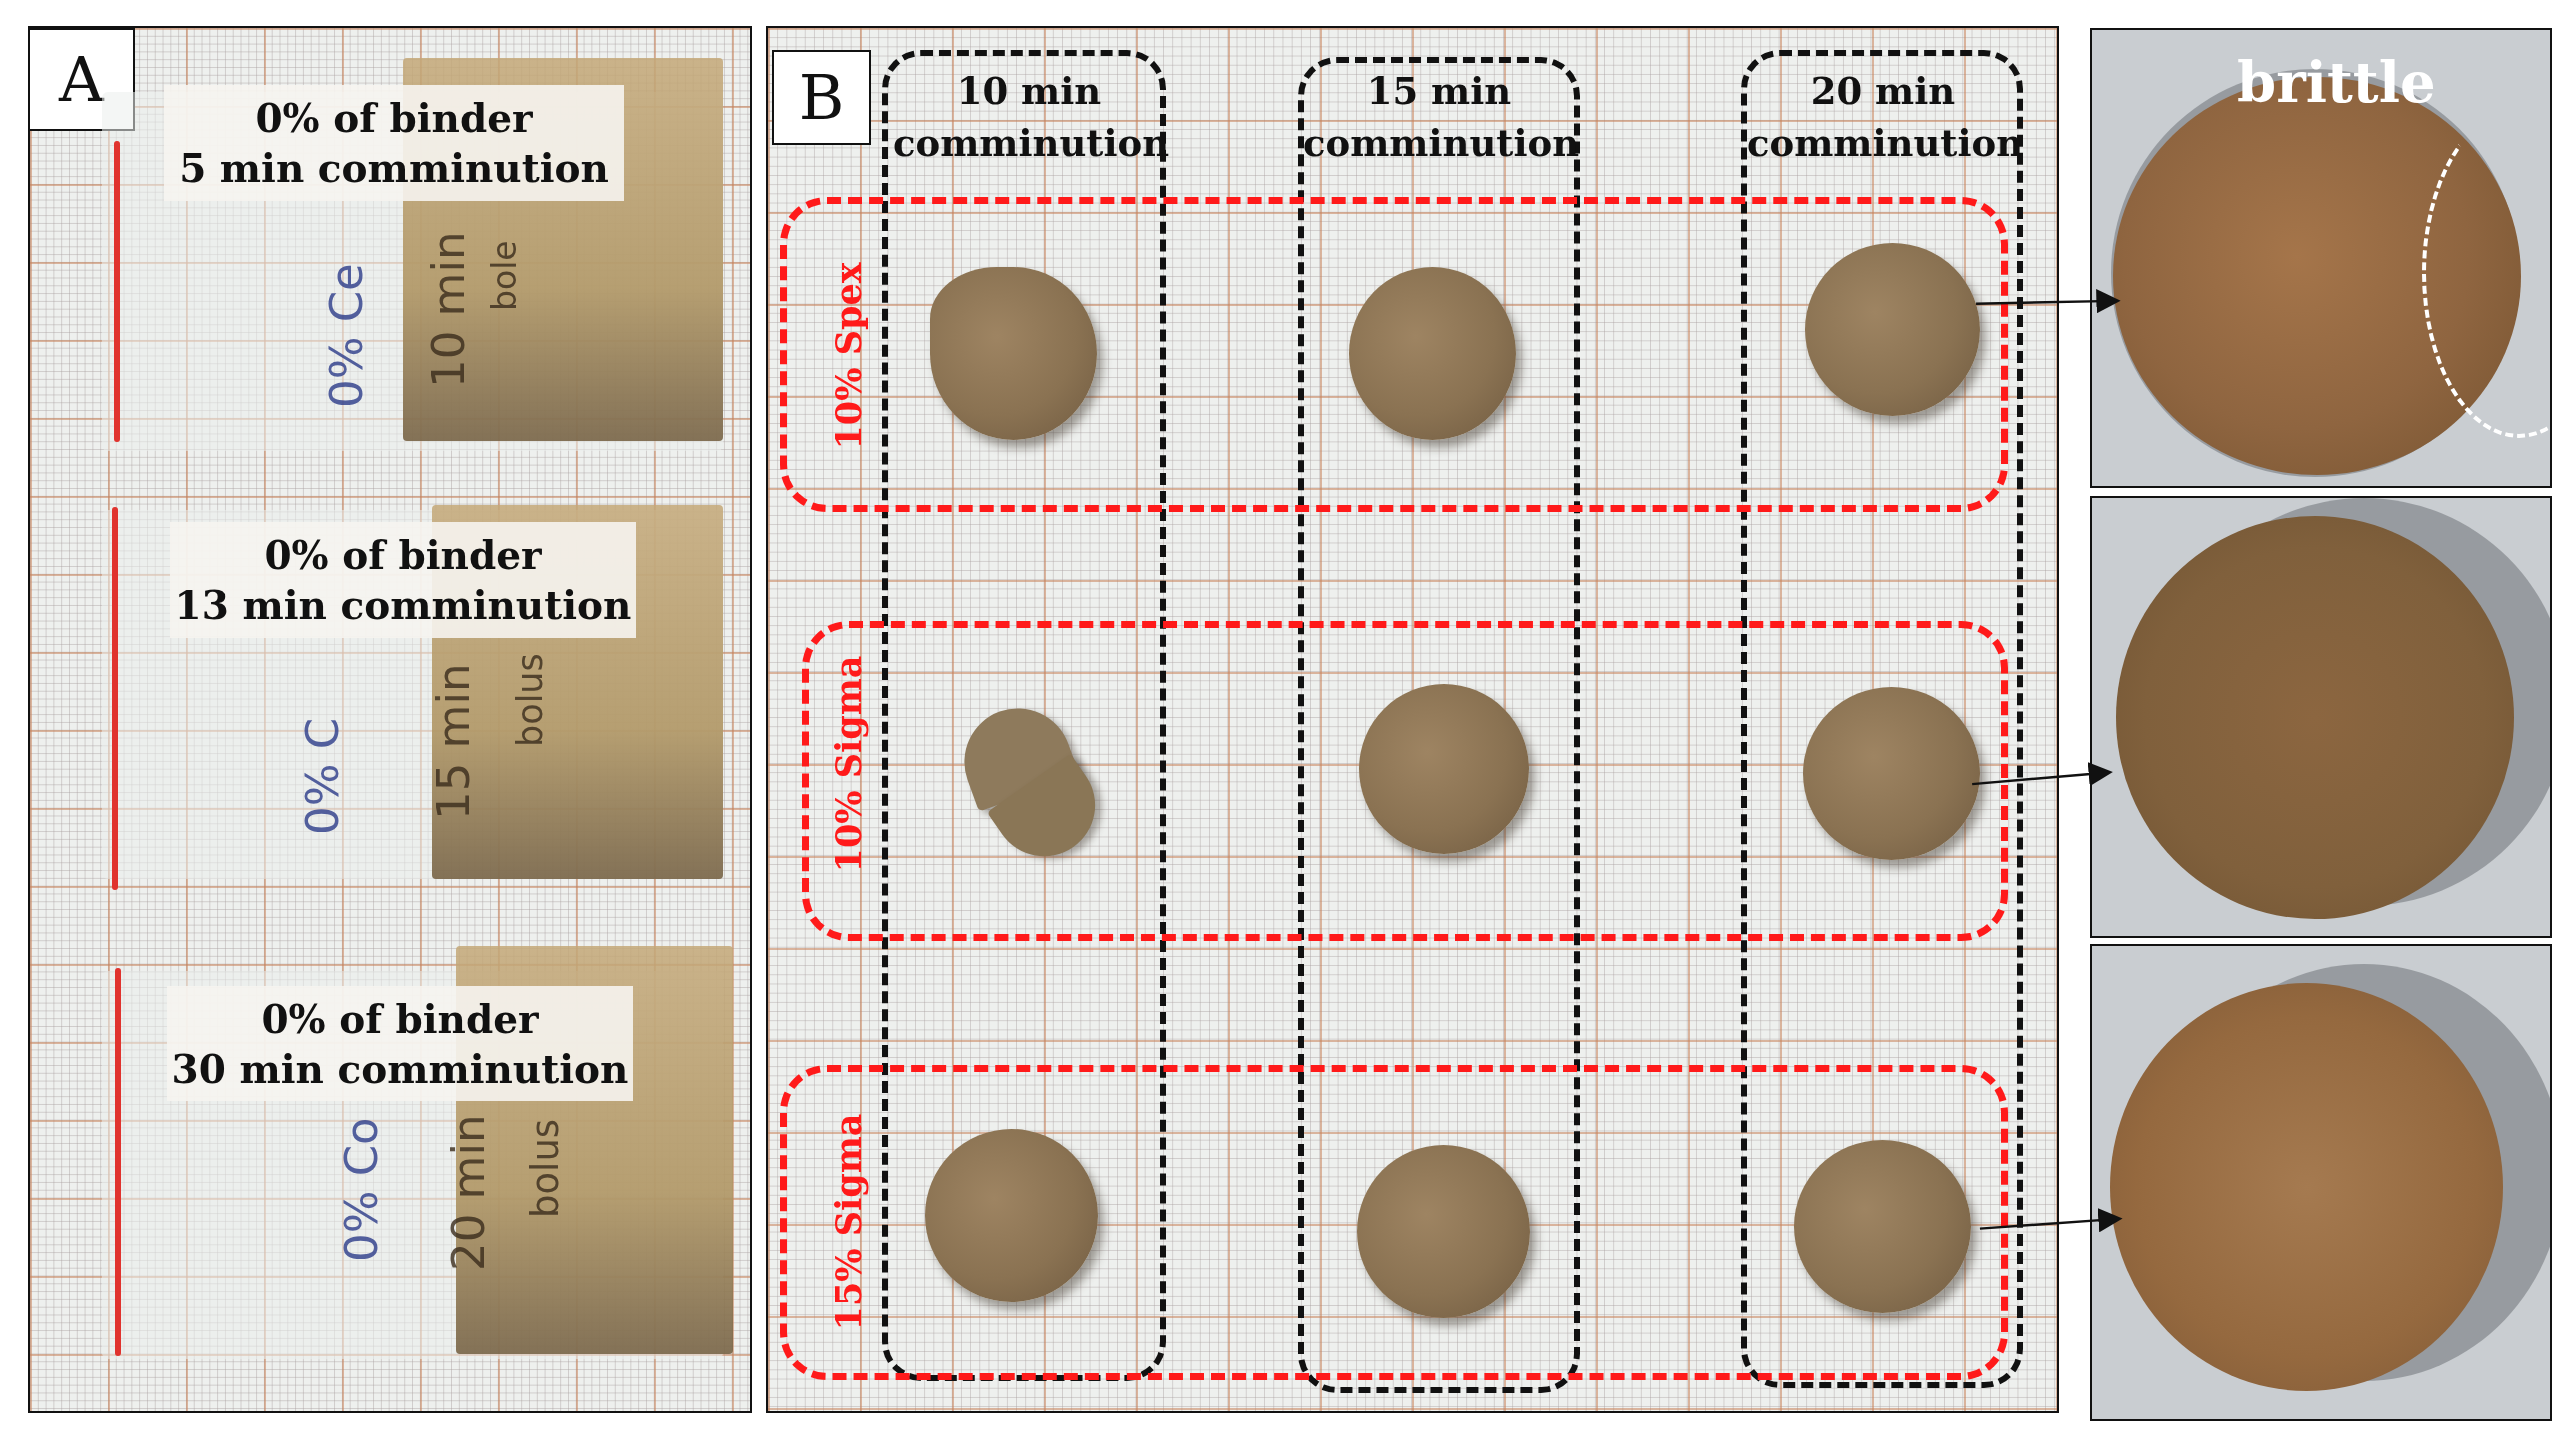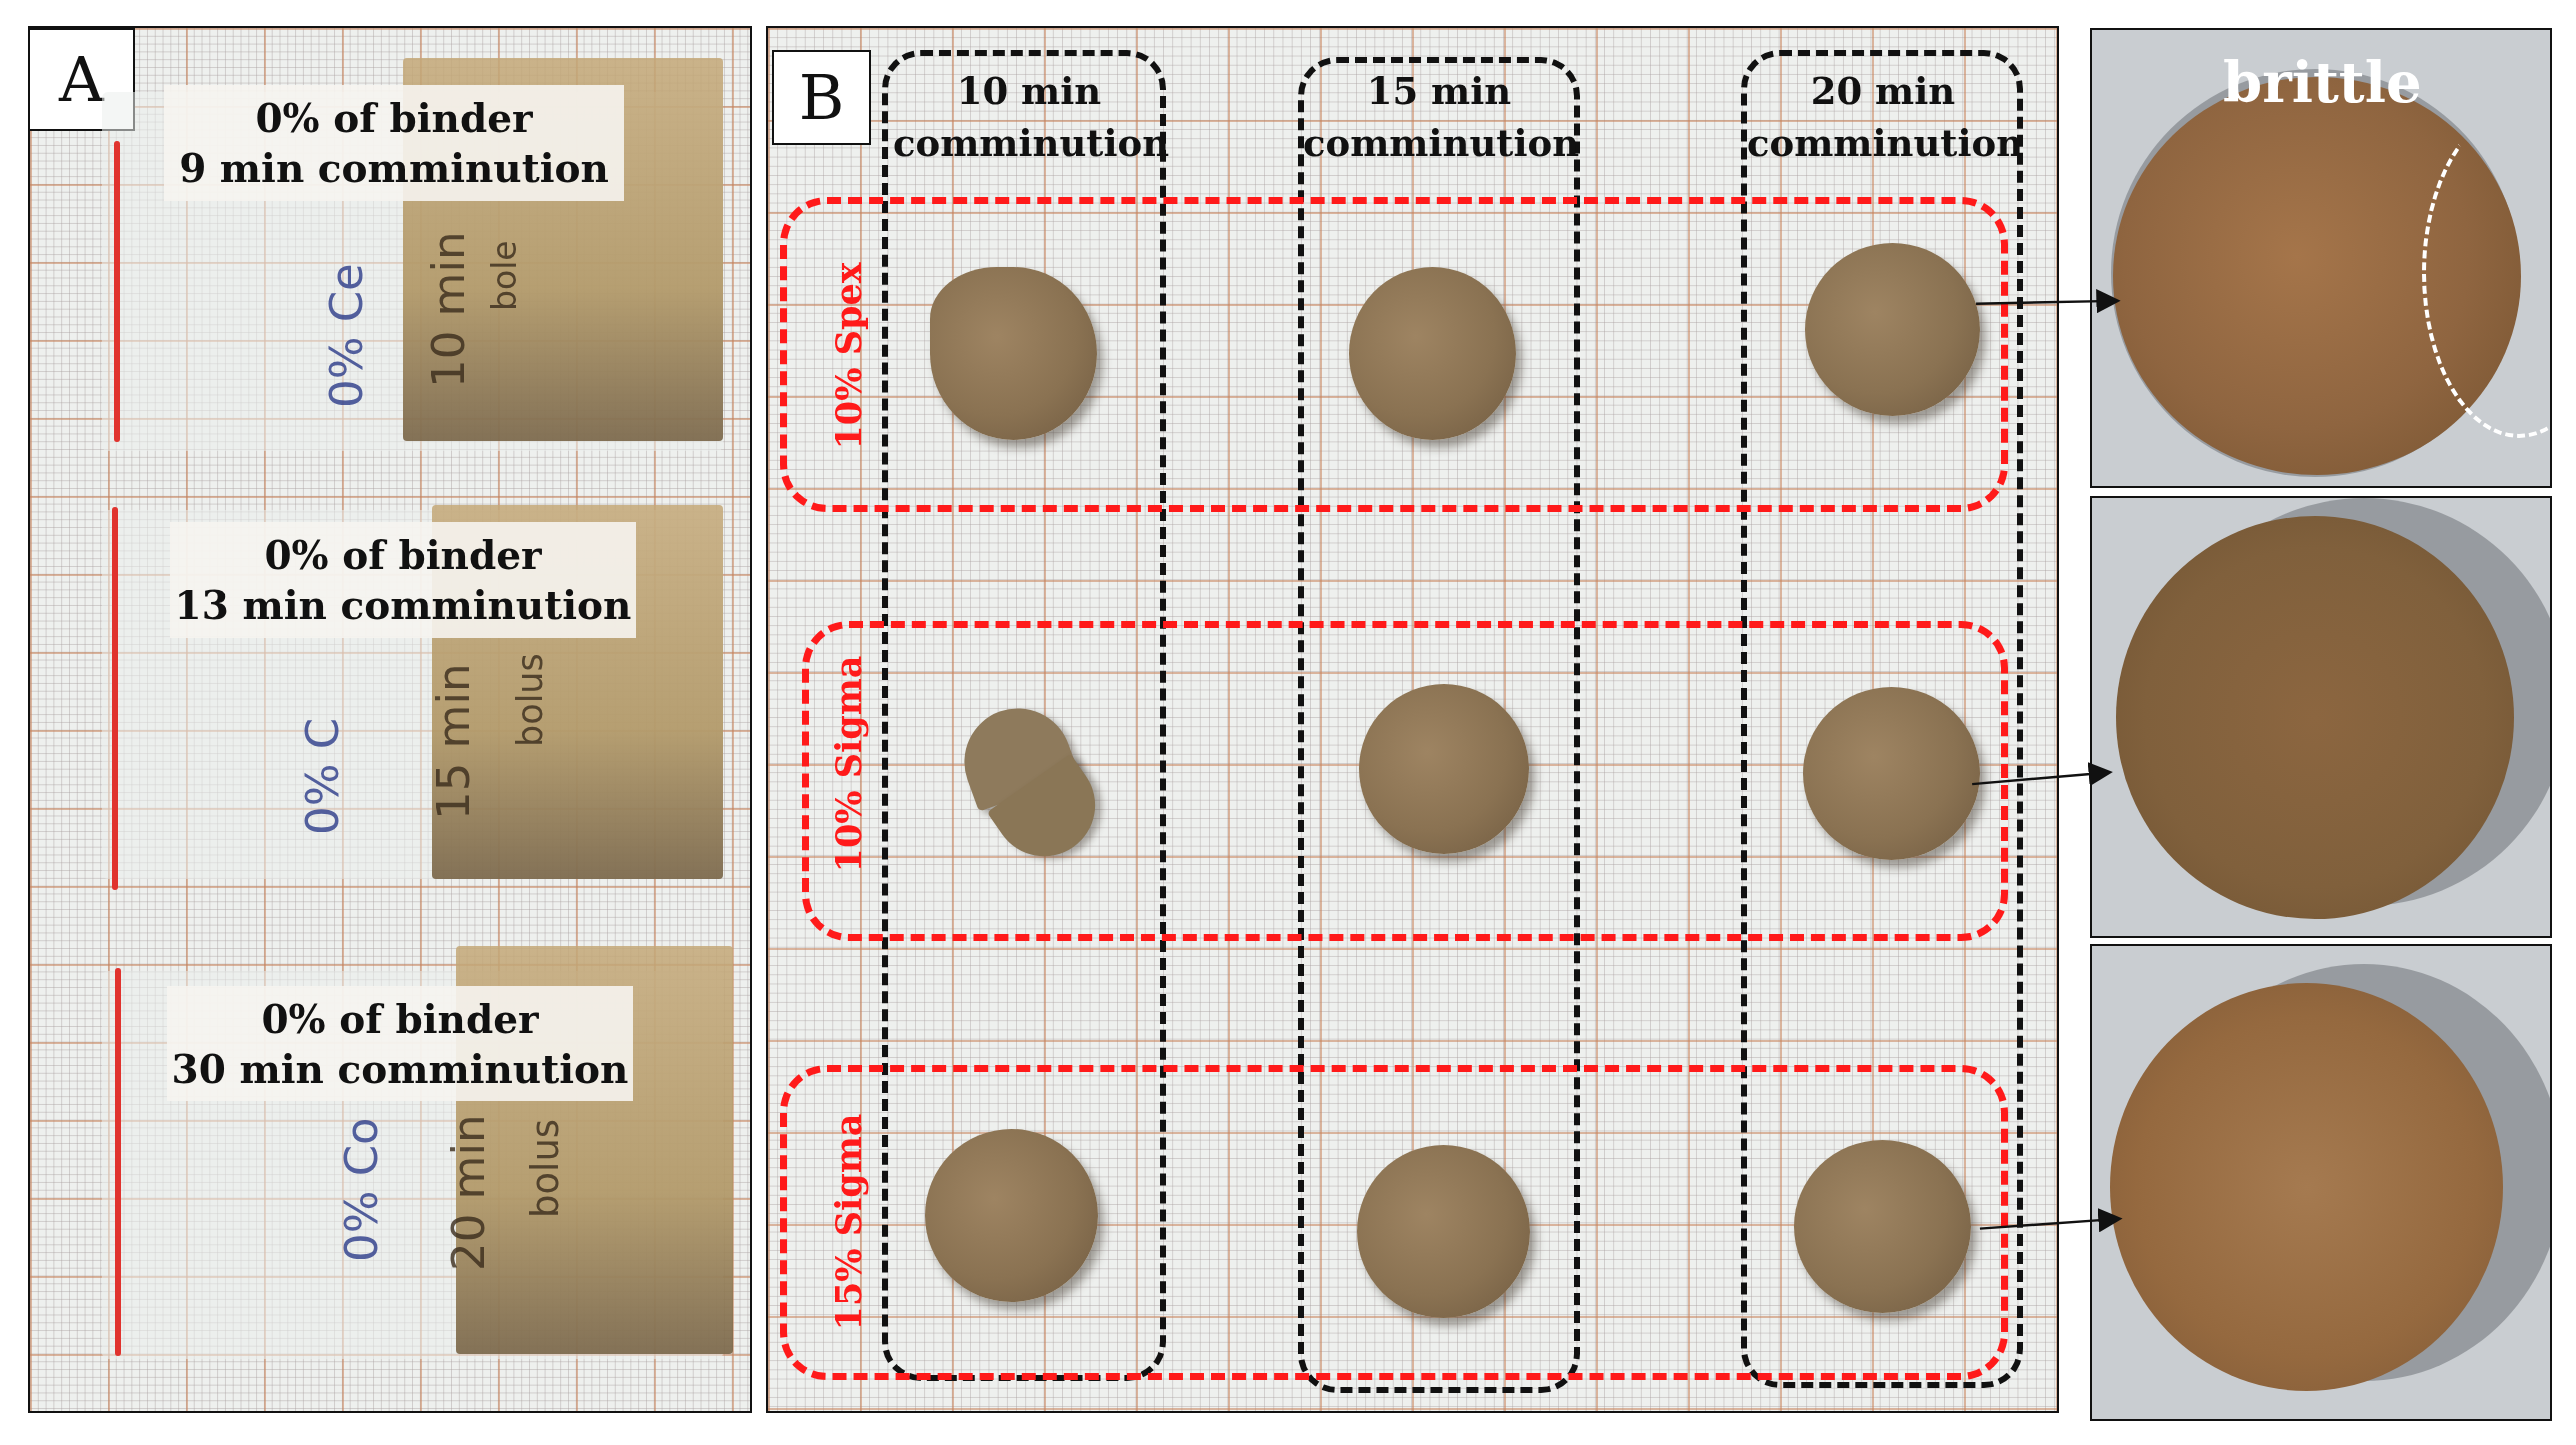--- a/index.html
+++ b/index.html
@@ -58,21 +58,21 @@
 </div>
 
 <div class="bag bag-clear" style="left:102px; top:92px; width:621px; height:359px;"></div>
 <div class="bag-powder" style="position:absolute; left:403px; top:58px; width:320px; height:383px;"></div>
 <div class="zip" style="left:114px; top:141px; height:301px;"></div>
 <div class="scribble" style="left:320px; top:408px;">0% Ce</div>
 <div class="scribble dark" style="left:422px; top:388px;">10 min</div>
 <div class="scribble dark" style="left:485px; top:311px; font-size:33px;">bole</div>
 <div class="bag-label" style="left:164px; top:85px; width:460px; height:116px;">
   <span>0% of binder</span>
-  <span>9 min comminution</span>
+  <span>5 min comminution</span>
 </div>
 
 <div class="bag bag-clear" style="left:102px; top:510px; width:621px; height:369px;"></div>
 <div class="bag-powder" style="position:absolute; left:432px; top:505px; width:291px; height:374px;"></div>
 <div class="zip" style="left:112px; top:507px; height:383px;"></div>
 <div class="scribble" style="left:296px; top:835px;">0% C</div>
 <div class="scribble dark" style="left:427px; top:820px;">15 min</div>
 <div class="scribble dark" style="left:510px; top:747px; font-size:35px;">bolus</div>
 <div class="bag-label" style="left:170px; top:522px; width:466px; height:116px;">
   <span>0% of binder</span>
@@ -131,21 +131,21 @@
 <div class="pellet" style="left:1803px; top:687px; width:177px; height:173px;"></div>
 
 <div class="pellet" style="left:925px; top:1129px; width:173px; height:173px;"></div>
 <div class="pellet" style="left:1357px; top:1145px; width:173px; height:173px;"></div>
 <div class="pellet" style="left:1794px; top:1140px; width:177px; height:173px;"></div>
 
 <div class="zoom-panel" style="left:2090px; top:28px; width:462px; height:460px;">
   <div class="zoom-shadow" style="left:19.4px; top:39px; width:408px; height:408px;"></div>
   <div class="zoom-disc" style="left:21.4px; top:47px; width:408px; height:398px;"></div>
   <div class="brittle-arc" style="left:330px; top:78px; width:194px; height:330px; border-left-color:#fff; border-top-color:transparent; border-bottom-color:#fff;"></div>
-  <div class="brittle" style="left:131px; top:19.4px;">brittle</div>
+  <div class="brittle" style="left:145px; top:19.4px;">brittle</div>
 </div>
 
 <div class="zoom-panel" style="left:2090px; top:496px; width:462px; height:442px;">
   <div class="zoom-shadow" style="left:68px; top:0px; width:408px; height:408px;"></div>
   <div class="zoom-disc" style="left:24px; top:17.5px; width:398px; height:403px; background:radial-gradient(circle at 50% 50%, #8c6640 0%, #80603c 60%, #6e5232 100%);"></div>
 </div>
 
 <div class="zoom-panel" style="left:2090px; top:944px; width:462px; height:477px;">
   <div class="zoom-shadow" style="left:73px; top:17.5px; width:398px; height:417px;"></div>
   <div class="zoom-disc" style="left:17.5px; top:37px; width:393px; height:408px; background:radial-gradient(circle at 50% 50%, #a57a50 0%, #95693f 60%, #7d5836 100%);"></div>

